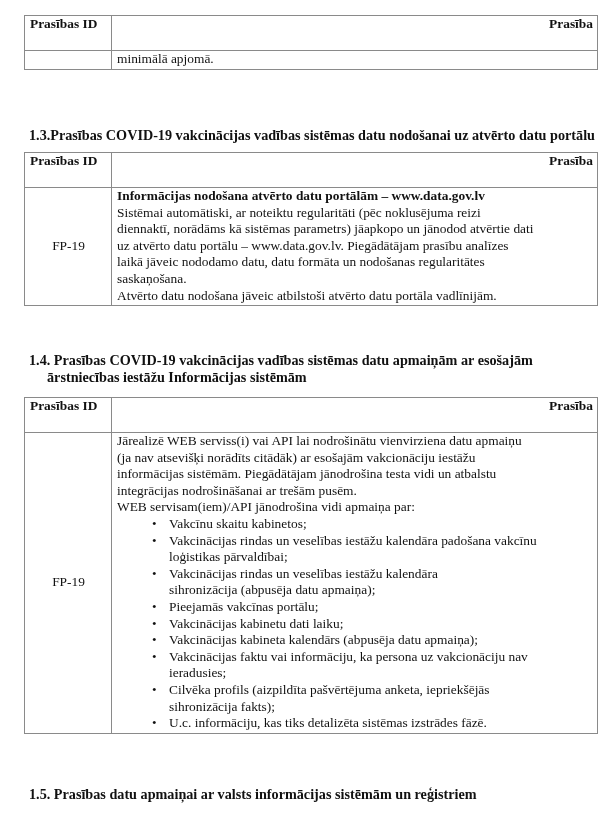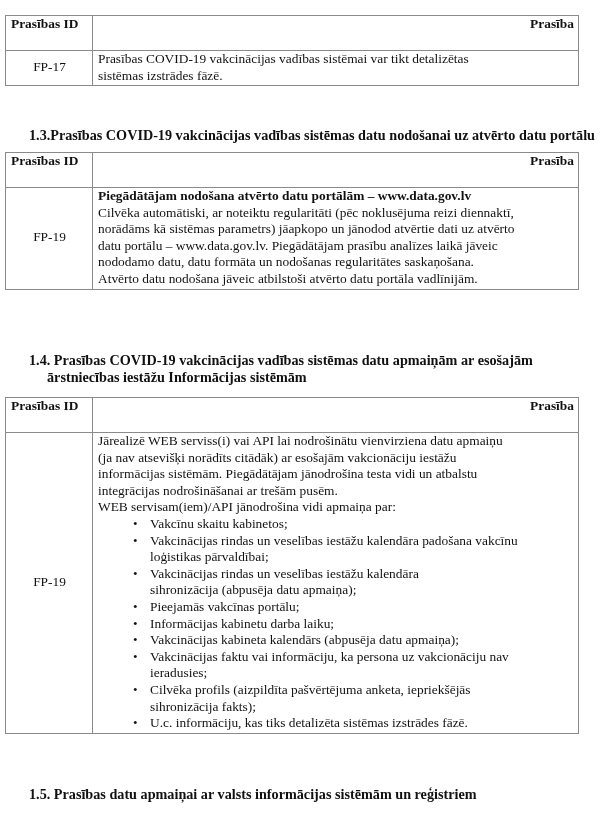--- a/index.html
+++ b/index.html
@@ -2,21 +2,21 @@
 <html><head>
 <meta charset="utf-8">
 <style>
   html, body { margin: 0; padding: 0; background: #ffffff; }
   body {
     width: 600px; height: 813px; overflow: hidden; position: relative;
     font-family: "Liberation Serif", "DejaVu Serif", serif;
     color: #111111; font-size: 13.4px; line-height: 16.6px;
   }
   table.req {
-    position: absolute; left: 5px; width: 574px;
+    position: absolute; left: 24px; width: 574px;
     border-collapse: collapse; table-layout: fixed;
   }
   table.req td, table.req th {
     border: 1.3px solid #8a8a8a; vertical-align: top; padding: 0 4px 1px 5px;
     text-align: left; font-weight: normal;
   }
   table.req col.c-id { width: 87px; }
   table.req th { font-weight: bold; }
   table.req th.h-id { text-align: left; padding-left: 5px; }
   table.req th.h-req { text-align: right; }
@@ -40,43 +40,43 @@
   <colgroup>
       <col class="c-id">
       <col>
     </colgroup>
   <tbody>
       <tr style="height:35px;">
     <th class="h-id">Prasības ID</th>
     <th class="h-req">Prasība</th>
   </tr>
   <tr>
-    <td class="id-cell">FP-17</td>
-    <td style="padding-right:80px;">Prasības COVID-19 vakcinācijas vadības sistēmai var tikt detalizētas sistēmas izstrādes fāzē.</td>
+    <td class="id-cell"></td>
+    <td>minimālā apjomā.</td>
   </tr>
 </tbody>
   </table>
 
 <div class="sec-title" style="top:127px;">1.3.Prasības COVID-19 vakcinācijas vadības sistēmas datu nodošanai uz atvērto datu portālu</div>
 
 <table class="req" style="top:152px;">
   <colgroup>
       <col class="c-id">
       <col>
     </colgroup>
   <tbody>
       <tr style="height:35px;">
     <th class="h-id">Prasības ID</th>
     <th class="h-req">Prasība</th>
   </tr>
   <tr>
     <td class="id-cell">FP-19</td>
     <td style="padding-right:60px;">
-      <div class="bold">Piegādātājam nodošana atvērto datu portālām – www.data.gov.lv</div>
-      <div>Cilvēka automātiski, ar noteiktu regularitāti (pēc noklusējuma reizi diennaktī, norādāms kā sistēmas parametrs) jāapkopo un jānodod atvērtie dati uz atvērto datu portālu – www.data.gov.lv. Piegādātājam prasību analīzes laikā jāveic nododamo datu, datu formāta un nodošanas regularitātes saskaņošana.</div>
+      <div class="bold">Informācijas nodošana atvērto datu portālām – www.data.gov.lv</div>
+      <div>Sistēmai automātiski, ar noteiktu regularitāti (pēc noklusējuma reizi diennaktī, norādāms kā sistēmas parametrs) jāapkopo un jānodod atvērtie dati uz atvērto datu portālu – www.data.gov.lv. Piegādātājam prasību analīzes laikā jāveic nododamo datu, datu formāta un nodošanas regularitātes saskaņošana.</div>
       <div>Atvērto datu nodošana jāveic atbilstoši atvērto datu portāla vadlīnijām.</div>
     </td>
   </tr>
 </tbody>
   </table>
 
 <div class="sec-title" style="top:352px; padding-right:60px;">1.4. Prasības COVID-19 vakcinācijas vadības sistēmas datu apmaiņām ar esošajām ārstniecības iestāžu Informācijas sistēmām</div>
 
 <table class="req" style="top:397px;">
   <colgroup>
@@ -91,21 +91,21 @@
   <tr>
     <td class="id-cell">FP-19</td>
     <td style="padding-right:60px;">
       <div>Jārealizē WEB serviss(i) vai API lai nodrošinātu vienvirziena datu apmaiņu (ja nav atsevišķi norādīts citādāk) ar esošajām vakcionāciju iestāžu informācijas sistēmām. Piegādātājam jānodrošina testa vidi un atbalstu integrācijas nodrošināšanai ar trešām pusēm.</div>
       <div>WEB servisam(iem)/API jānodrošina vidi apmaiņa par:</div>
       <ul class="bullets">
         <li>Vakcīnu skaitu kabinetos;</li>
         <li>Vakcinācijas rindas un veselības iestāžu kalendāra padošana vakcīnu loģistikas pārvaldībai;</li>
         <li style="padding-right:50px;">Vakcinācijas rindas un veselības iestāžu kalendāra sihronizācija (abpusēja datu apmaiņa);</li>
         <li>Pieejamās vakcīnas portālu;</li>
-        <li>Informācijas kabinetu darba laiku;</li>
+        <li>Vakcinācijas kabinetu dati laiku;</li>
         <li>Vakcinācijas kabineta kalendārs (abpusēja datu apmaiņa);</li>
         <li>Vakcinācijas faktu vai informāciju, ka persona uz vakcionāciju nav ieradusies;</li>
         <li>Cilvēka profils (aizpildīta pašvērtējuma anketa, iepriekšējās sihronizācija fakts);</li>
         <li>U.c. informāciju, kas tiks detalizēta sistēmas izstrādes fāzē.</li>
       </ul>
     </td>
   </tr>
 </tbody>
   </table>
 

